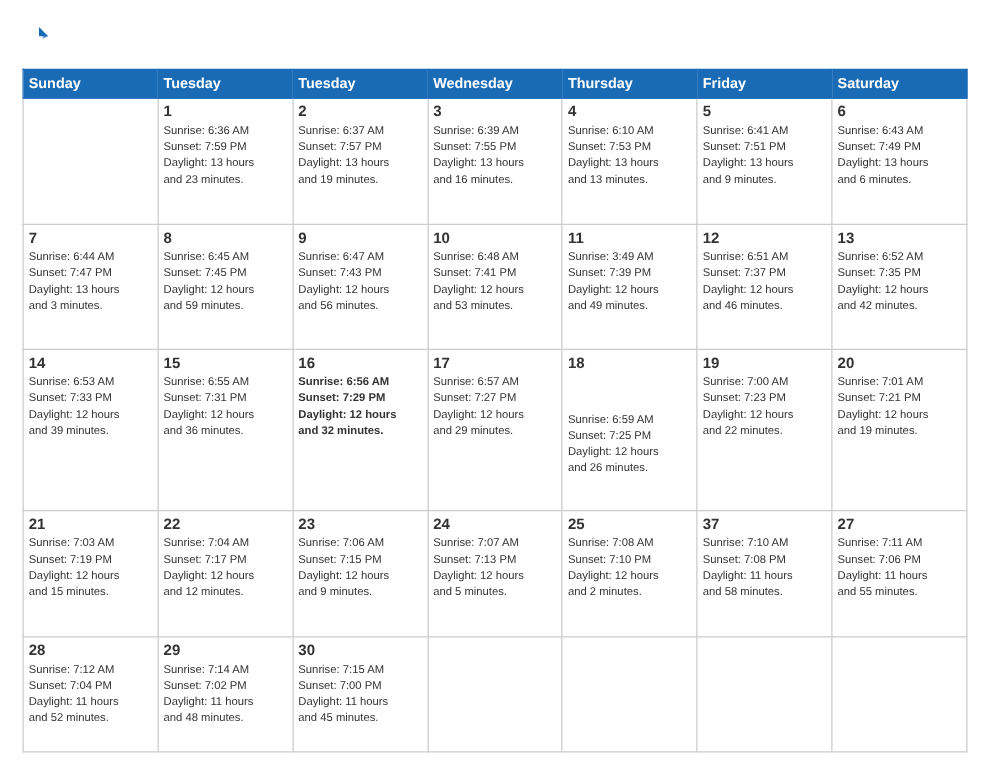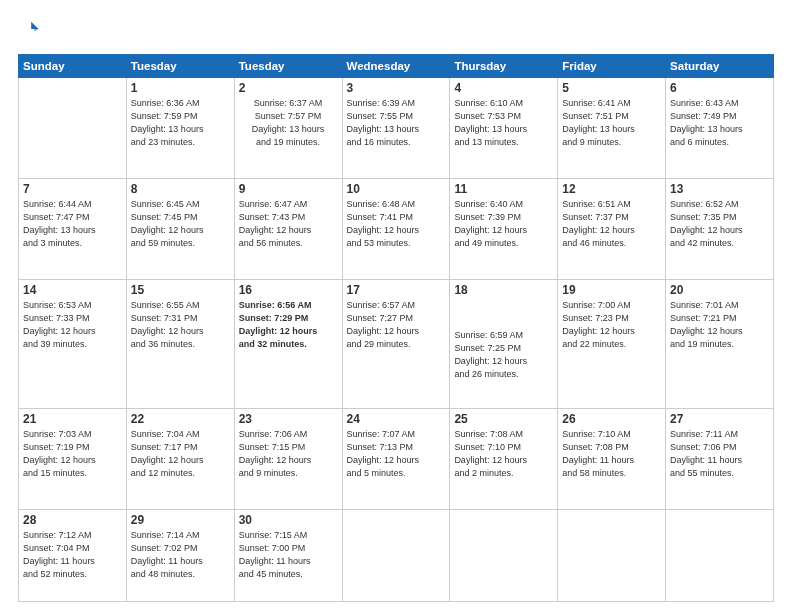--- a/index.html
+++ b/index.html
@@ -136,21 +136,21 @@
           <td class="empty"></td>
           <td>
             <div class="day-number">1</div>
             <div class="day-info" style="white-space: pre-line;">Sunrise: 6:36 AM
 Sunset: 7:59 PM
 Daylight: 13 hours
 and 23 minutes.</div>
           </td>
           <td>
             <div class="day-number">2</div>
-            <div class="day-info" style="white-space: pre-line; text-align: center;">Sunrise: 6:37 AM
+            <div class="day-info" style="white-space: pre-line;">Sunrise: 6:37 AM
 Sunset: 7:57 PM
 Daylight: 13 hours
 and 19 minutes.</div>
           </td>
           <td>
             <div class="day-number">3</div>
             <div class="day-info" style="white-space: pre-line;">Sunrise: 6:39 AM
 Sunset: 7:55 PM
 Daylight: 13 hours
 and 16 minutes.</div>
@@ -201,21 +201,21 @@
           </td>
           <td>
             <div class="day-number">10</div>
             <div class="day-info" style="white-space: pre-line;">Sunrise: 6:48 AM
 Sunset: 7:41 PM
 Daylight: 12 hours
 and 53 minutes.</div>
           </td>
           <td>
             <div class="day-number">11</div>
-            <div class="day-info" style="white-space: pre-line;">Sunrise: 6:40 AM
+            <div class="day-info" style="white-space: pre-line;">Sunrise: 3:49 AM
 Sunset: 7:39 PM
 Daylight: 12 hours
 and 49 minutes.</div>
           </td>
           <td>
             <div class="day-number">12</div>
             <div class="day-info" style="white-space: pre-line;">Sunrise: 6:51 AM
 Sunset: 7:37 PM
 Daylight: 12 hours
 and 46 minutes.</div>
@@ -309,21 +309,21 @@
 and 5 minutes.</div>
           </td>
           <td>
             <div class="day-number">25</div>
             <div class="day-info" style="white-space: pre-line;">Sunrise: 7:08 AM
 Sunset: 7:10 PM
 Daylight: 12 hours
 and 2 minutes.</div>
           </td>
           <td>
-            <div class="day-number">26</div>
+            <div class="day-number">37</div>
             <div class="day-info" style="white-space: pre-line;">Sunrise: 7:10 AM
 Sunset: 7:08 PM
 Daylight: 11 hours
 and 58 minutes.</div>
           </td>
           <td>
             <div class="day-number">27</div>
             <div class="day-info" style="white-space: pre-line;">Sunrise: 7:11 AM
 Sunset: 7:06 PM
 Daylight: 11 hours

